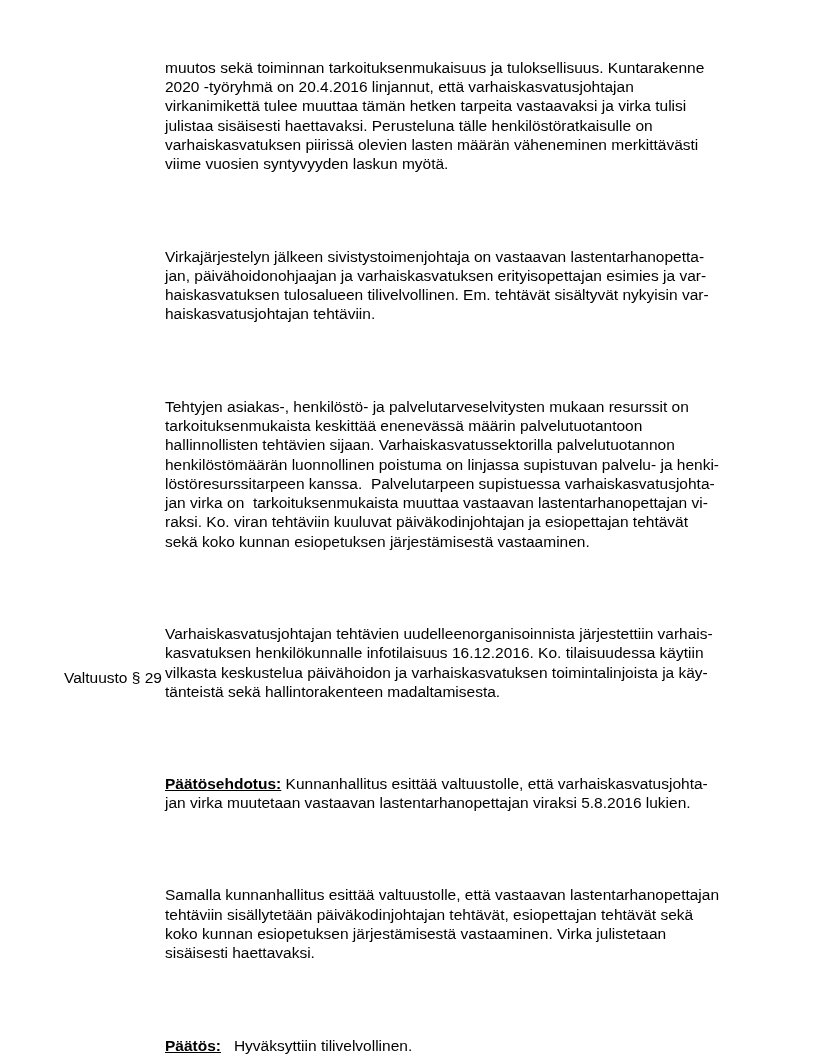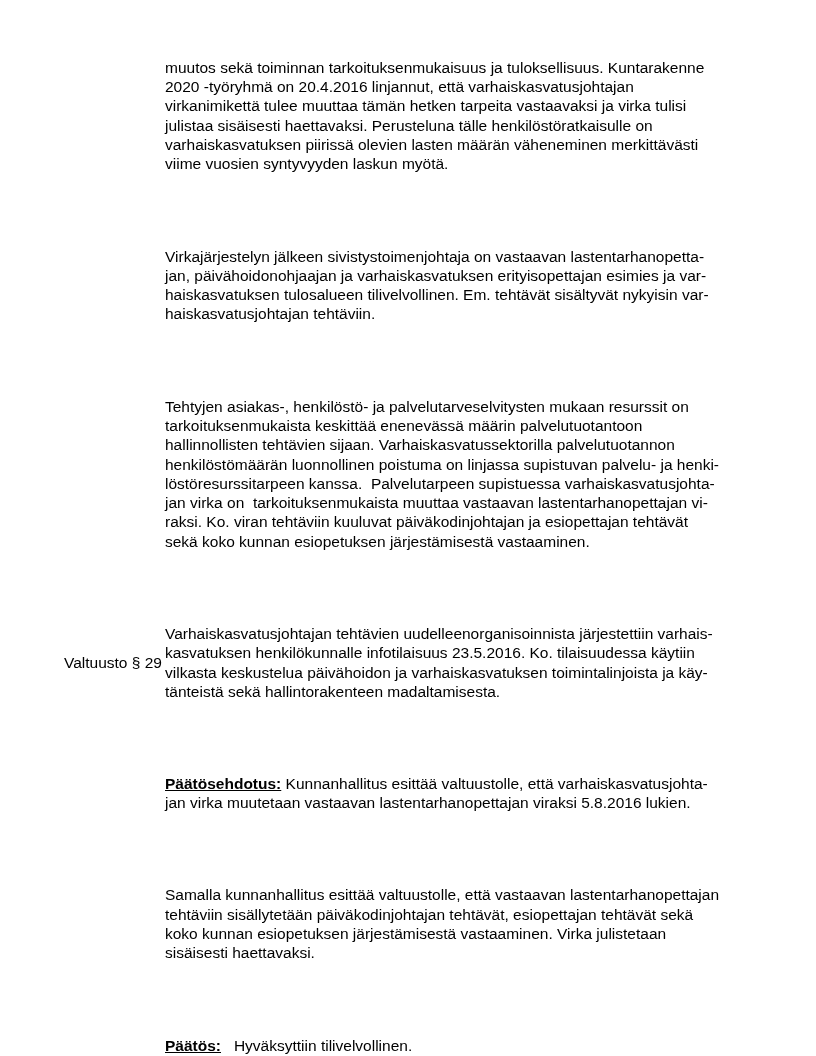--- a/index.html
+++ b/index.html
@@ -30,21 +30,21 @@
   .para.decision-first {
     margin-bottom: 34px;
   }
   .label {
     font-weight: bold;
     text-decoration: underline;
   }
   .margin-note {
     position: absolute;
     left: 64px;
-    top: 653px;
+    top: 668px;
     font-size: 15.5px;
     line-height: 19.3px;
     white-space: pre;
   }
 </style>
 </head>
 <body>
 
 <div class="doc-column">
 
@@ -63,21 +63,21 @@
   <div class="para"><span>Tehtyjen asiakas-, henkilöstö- ja palvelutarveselvitysten mukaan resurssit on
 tarkoituksenmukaista keskittää enenevässä määrin palvelutuotantoon
 hallinnollisten tehtävien sijaan. Varhaiskasvatussektorilla palvelutuotannon
 henkilöstömäärän luonnollinen poistuma on linjassa supistuvan palvelu- ja henki-
 löstöresurssitarpeen kanssa.  Palvelutarpeen supistuessa varhaiskasvatusjohta-
 jan virka on  tarkoituksenmukaista muuttaa vastaavan lastentarhanopettajan vi-
 raksi. Ko. viran tehtäviin kuuluvat päiväkodinjohtajan ja esiopettajan tehtävät
 sekä koko kunnan esiopetuksen järjestämisestä vastaaminen.</span></div>
 
   <div class="para"><span>Varhaiskasvatusjohtajan tehtävien uudelleenorganisoinnista järjestettiin varhais-
-kasvatuksen henkilökunnalle infotilaisuus 23.5.2016. Ko. tilaisuudessa käytiin
+kasvatuksen henkilökunnalle infotilaisuus 16.12.2016. Ko. tilaisuudessa käytiin
 vilkasta keskustelua päivähoidon ja varhaiskasvatuksen toimintalinjoista ja käy-
 tänteistä sekä hallintorakenteen madaltamisesta.</span></div>
 
   <div class="para"><span class="label">Päätösehdotus:</span><span> Kunnanhallitus esittää valtuustolle, että varhaiskasvatusjohta-
 jan virka muutetaan vastaavan lastentarhanopettajan viraksi 5.8.2016 lukien.</span></div>
 
   <div class="para"><span>Samalla kunnanhallitus esittää valtuustolle, että vastaavan lastentarhanopettajan
 tehtäviin sisällytetään päiväkodinjohtajan tehtävät, esiopettajan tehtävät sekä
 koko kunnan esiopetuksen järjestämisestä vastaaminen. Virka julistetaan
 sisäisesti haettavaksi.</span></div>

